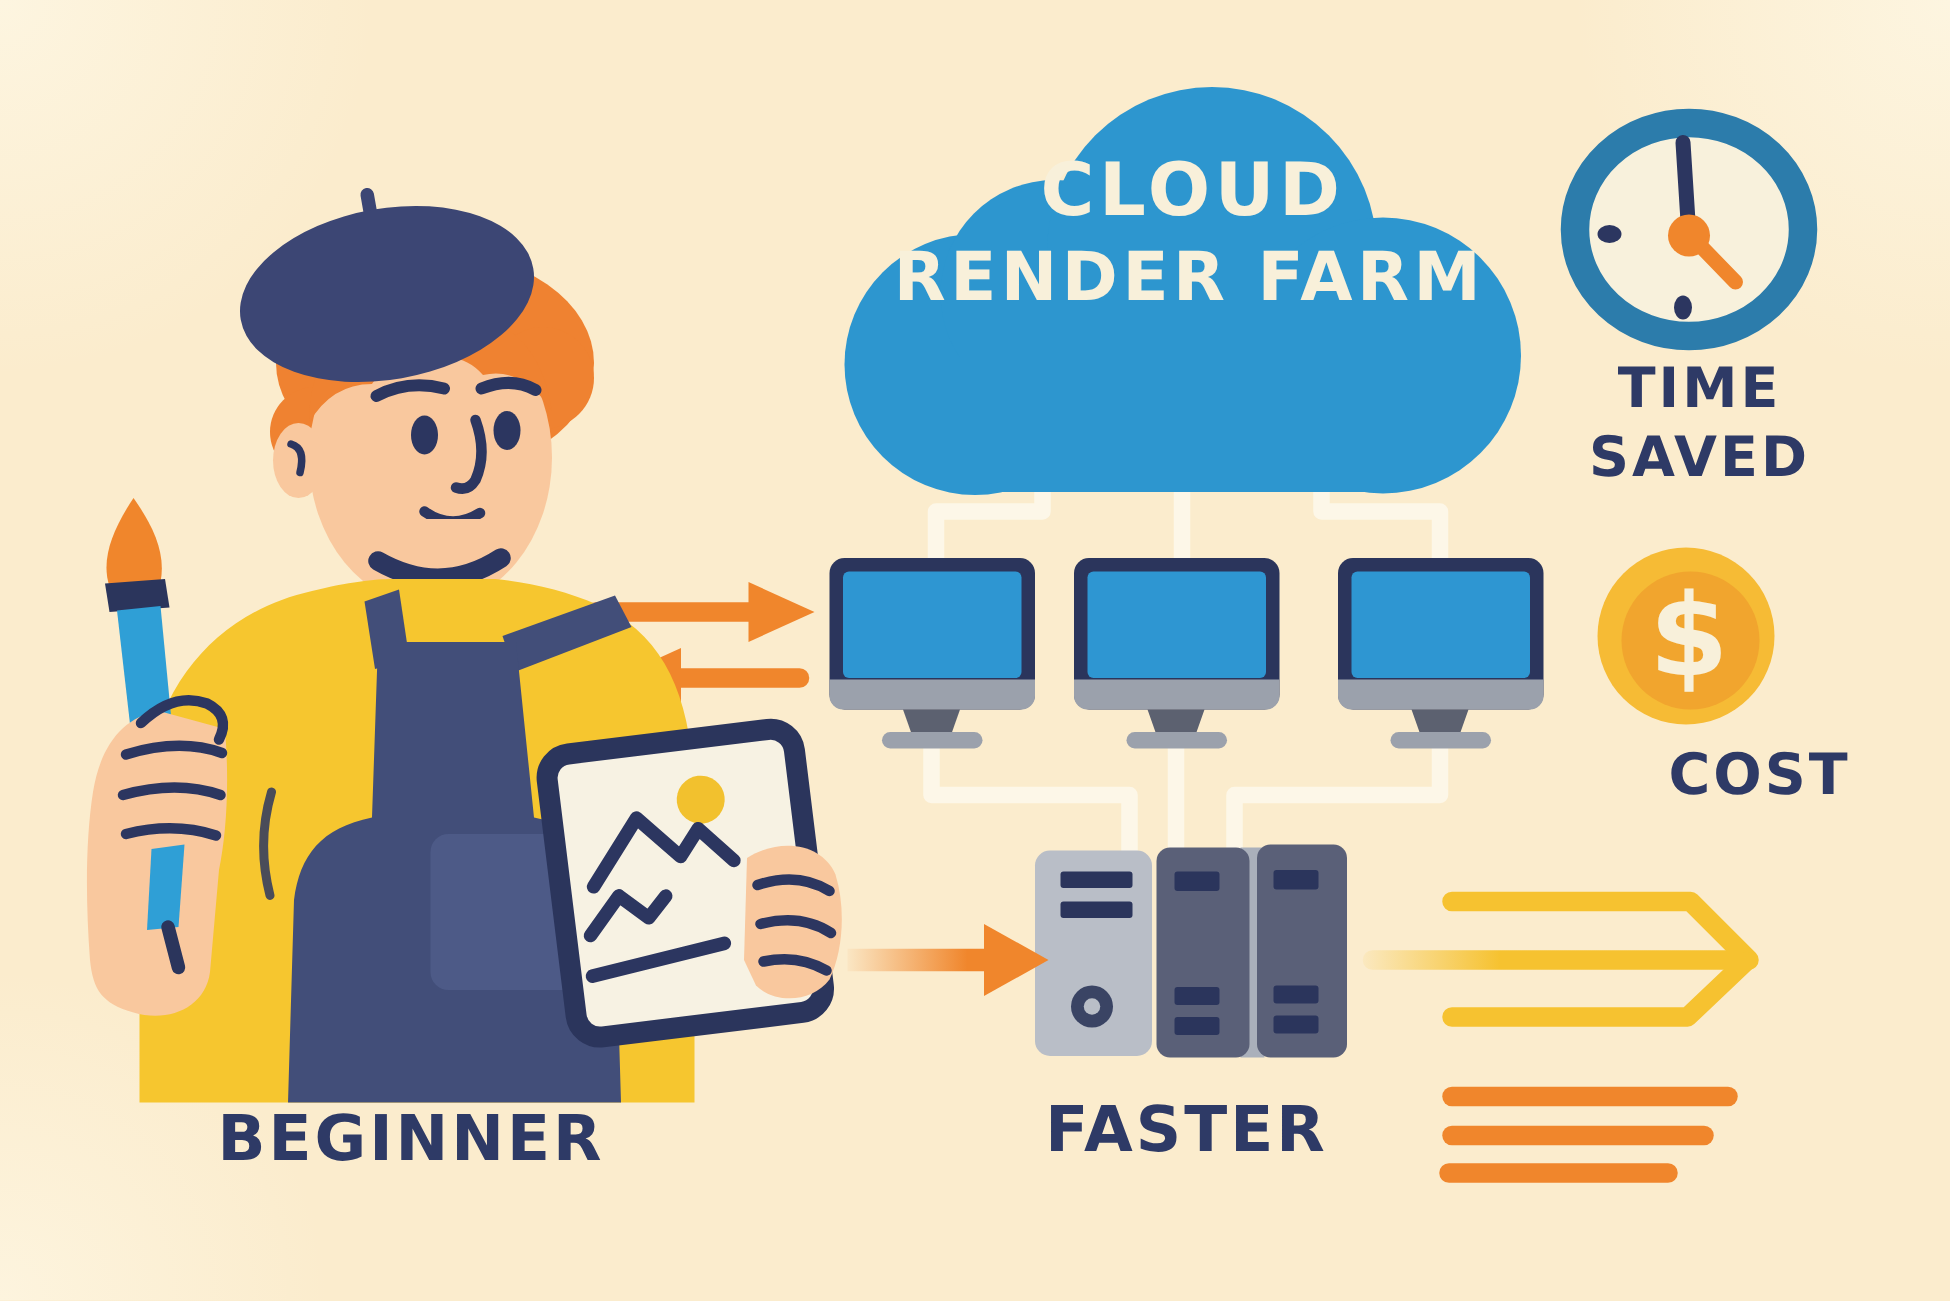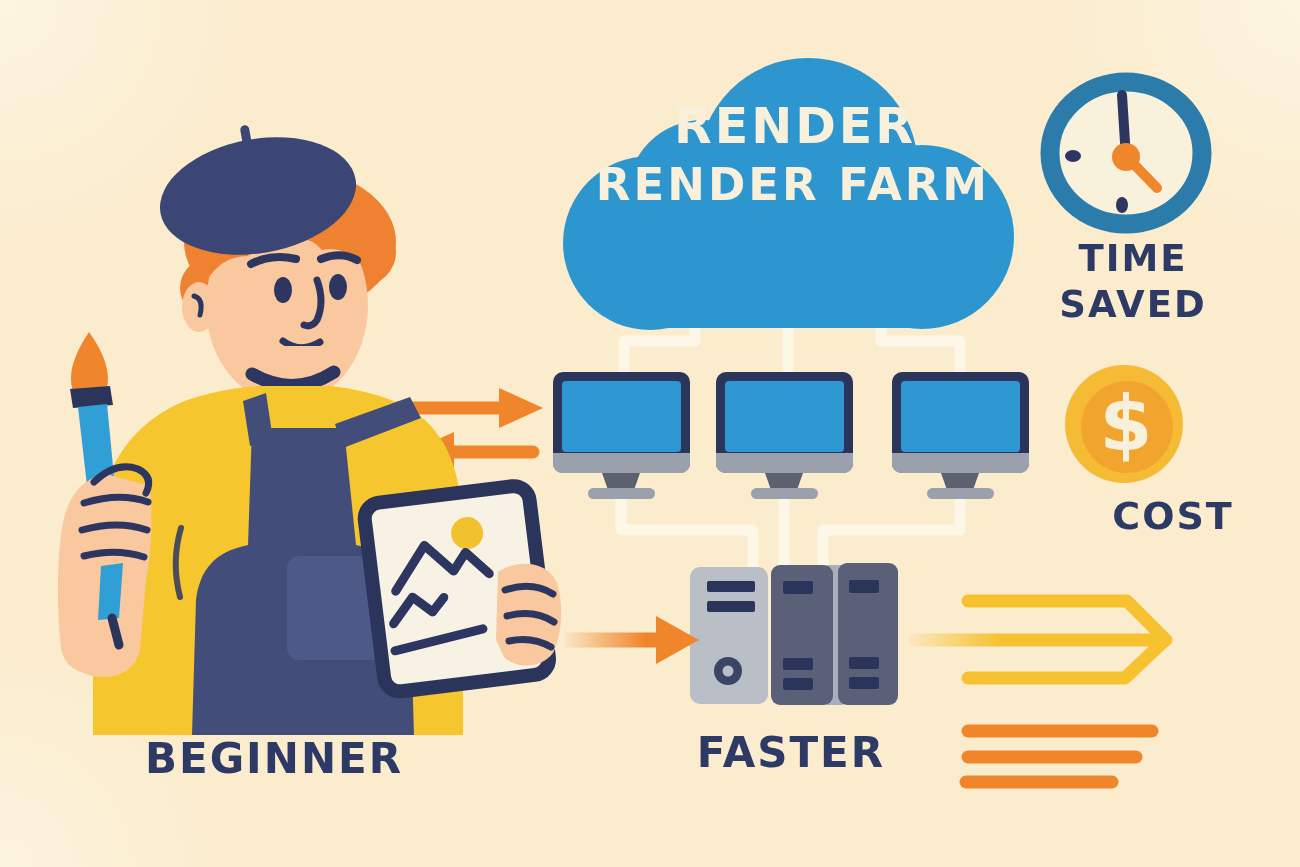--- a/index.html
+++ b/index.html
@@ -228,21 +228,21 @@
     <path fill="#f9c89e" d="M 498,572 C 520,558 548,562 557,583 C 564,606 562,634 553,653
              C 541,669 516,669 504,657 L 496,640 Z"></path>
     <g fill="none" stroke="#2c3660" stroke-width="7" stroke-linecap="round">
       <path d="M 505,590 Q 532,581 553,594"></path>
       <path d="M 507,616 Q 534,609 554,622"></path>
       <path d="M 509,641 Q 532,636 551,647"></path>
     </g>
   </g>
 </svg>
 
-<div class="lbl cloud-text cloud-line1">RENDER</div>
+<div class="lbl cloud-text cloud-line1">CLOUD</div>
 <div class="lbl time-saved">
   <div>TIME</div>
   <div>SAVED</div>
 </div>
 
 <div class="lbl cloud-text cloud-line2">RENDER FARM</div>
 
 <div class="lbl dollar">$</div>
 <div class="lbl cost">COST</div>
 

